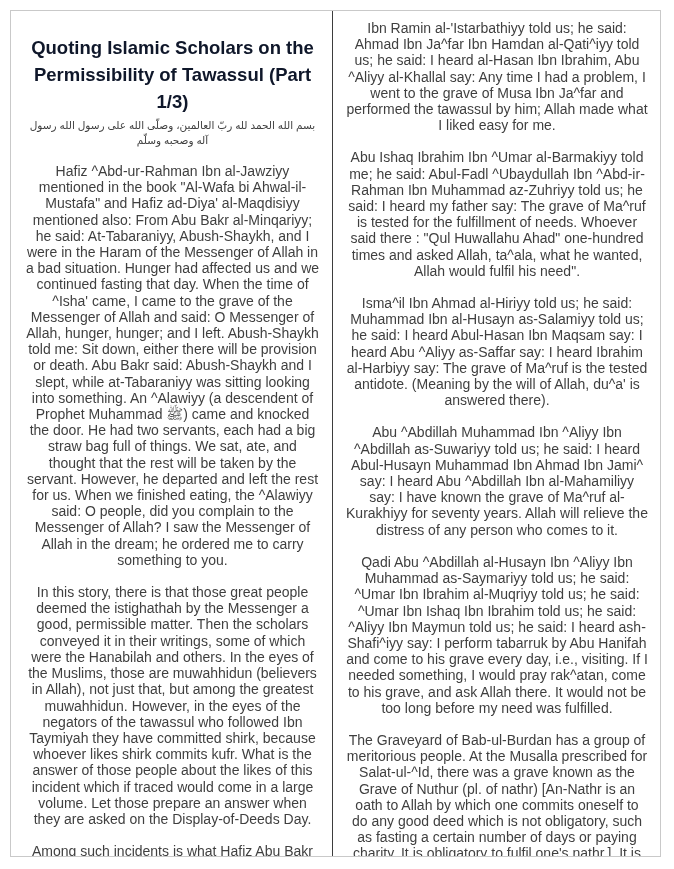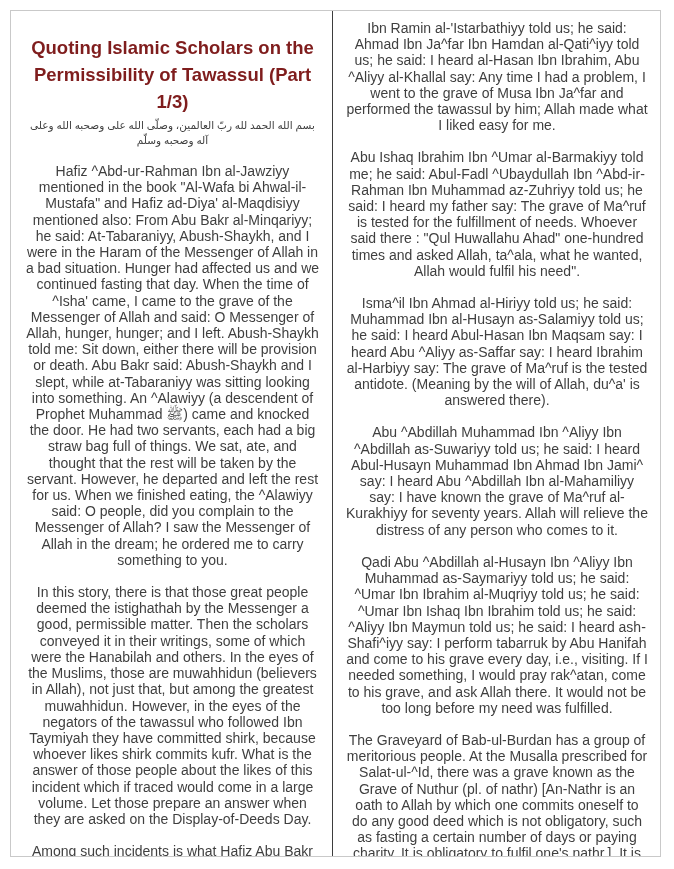--- a/index.html
+++ b/index.html
@@ -39,21 +39,21 @@
   .divider {
     width: 1px;
     background: #3d3d3d;
   }
   .title {
     margin: 7px 2px 3px 2px;
     font-size: 18.5px;
     line-height: 27px;
     font-weight: bold;
     text-align: center;
-    color: #7f1d1d;
+    color: #0f172a;
   }
   .basmala {
     direction: rtl;
     text-align: center;
     font-size: 10.5px;
     line-height: 15px;
     color: #3f3f3f;
     margin: 0 0 15px 0;
   }
   p.para {
@@ -71,21 +71,21 @@
   }
 </style>
 </head>
 <body>
 
 <div class="page">
   <div class="columns">
 
     <div class="col col-left">
       <div class="title">Quoting Islamic Scholars on the Permissibility of Tawassul (Part 1/3)</div>
-      <div class="basmala">بسم الله الحمد لله ربّ العالمين، وصلّى الله على وصحبه الله وعلى آله وصحبه وسلّم</div>
+      <div class="basmala">بسم الله الحمد لله ربّ العالمين، وصلّى الله على رسول الله رسول آله وصحبه وسلّم</div>
 
       <p class="para">Hafiz ^Abd-ur-Rahman Ibn al-Jawziyy mentioned in the book "Al-Wafa bi Ahwal-il-Mustafa" and Hafiz ad-Diya' al-Maqdisiyy mentioned also: From Abu Bakr al-Minqariyy; he said: At-Tabaraniyy, Abush-Shaykh, and I were in the Haram of the Messenger of Allah in a bad situation.  Hunger had affected us and we continued fasting that day. When the time of ^Isha' came, I came to the grave of the Messenger of Allah and said: O Messenger of Allah, hunger, hunger; and I left. Abush-Shaykh told me: Sit down, either there will be provision or death. Abu Bakr said: Abush-Shaykh and I slept, while at-Tabaraniyy was sitting looking into something.  An ^Alawiyy (a descendent of Prophet Muhammad ﷺ) came and knocked the door. He had two servants, each had a big straw bag full of things.  We sat, ate, and thought that the rest will be taken by the servant. However, he departed and left the rest for us.  When we finished eating, the ^Alawiyy said: O people, did you complain to the Messenger of Allah? I saw the Messenger of Allah in the dream; he ordered me to carry something to you.</p>
       <p class="para">In this story, there is that those great people deemed the istighathah by the Messenger a good, permissible matter.  Then the scholars conveyed it in their writings, some of which were the Hanabilah and others.  In the eyes of the Muslims, those are muwahhidun (believers in Allah), not just that, but among the greatest muwahhidun. However, in the eyes of the negators of the tawassul who followed Ibn Taymiyah they have committed shirk, because whoever likes shirk commits kufr.  What is the answer of those people about the likes of this incident which if traced would come in a large volume.  Let those prepare an answer when they are asked on the Display-of-Deeds Day.</p>
       <p class="para">Among such incidents is what Hafiz Abu Bakr al-Khatib al-Baghdadiyy, about whom it was said: The writers of the books of Hadith dirayatan [Dirayatan means knowing about the related Hadith and its relator in the context of accepting or rejecting it.] are in need of him, said: Qadi Abu Muhammad al-Hasan Ibn al-Husayn Ibn Muhammad</p>
     </div>
 
     <div class="divider"></div>
 
     <div class="col col-right">
       <p class="para">Ibn Ramin al-'Istarbathiyy told us; he said: Ahmad Ibn Ja^far Ibn Hamdan al-Qati^iyy told us; he said: I heard al-Hasan Ibn Ibrahim, Abu ^Aliyy al-Khallal say: Any time I had a problem, I went to the grave of Musa Ibn Ja^far and performed the tawassul by him; Allah made what I liked easy for me.</p>

